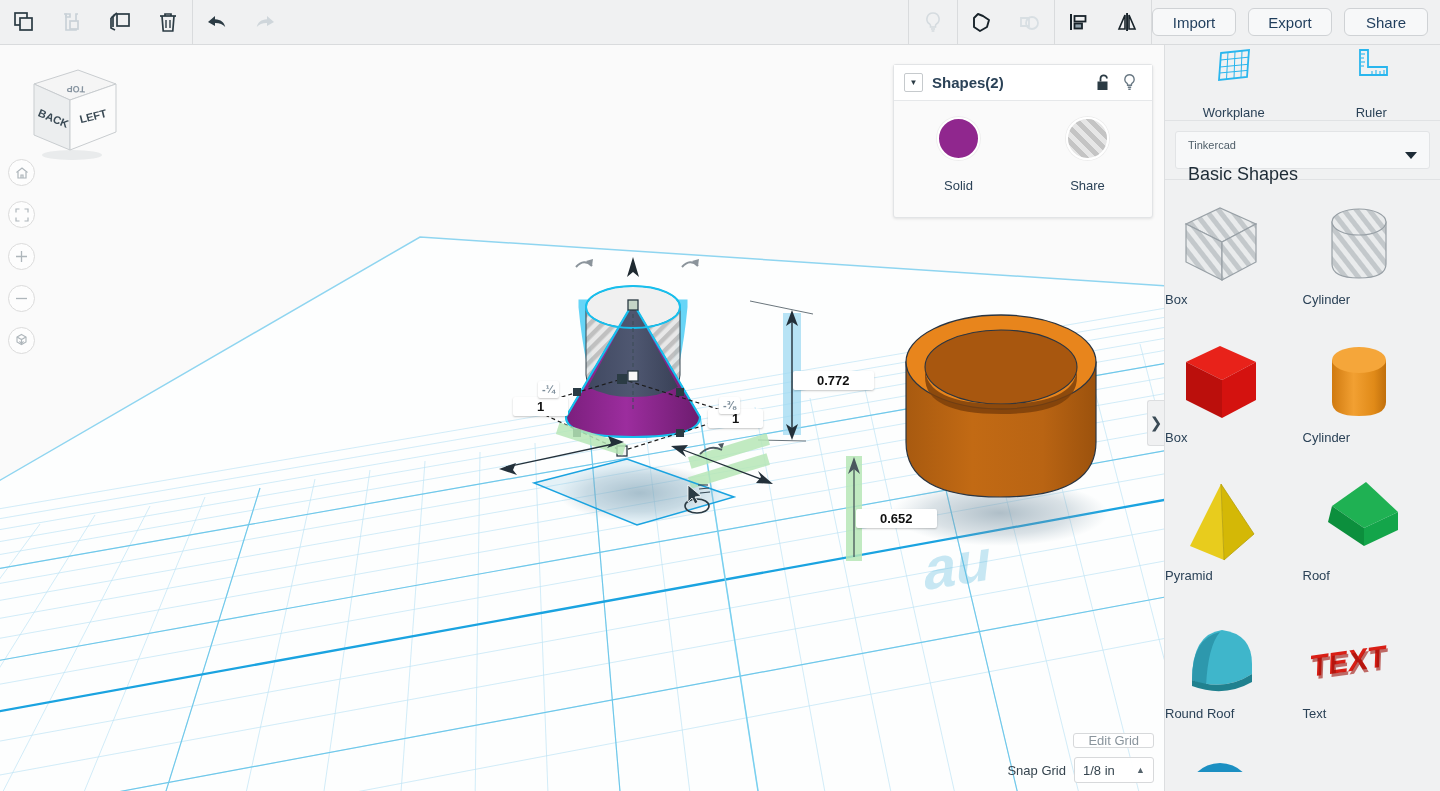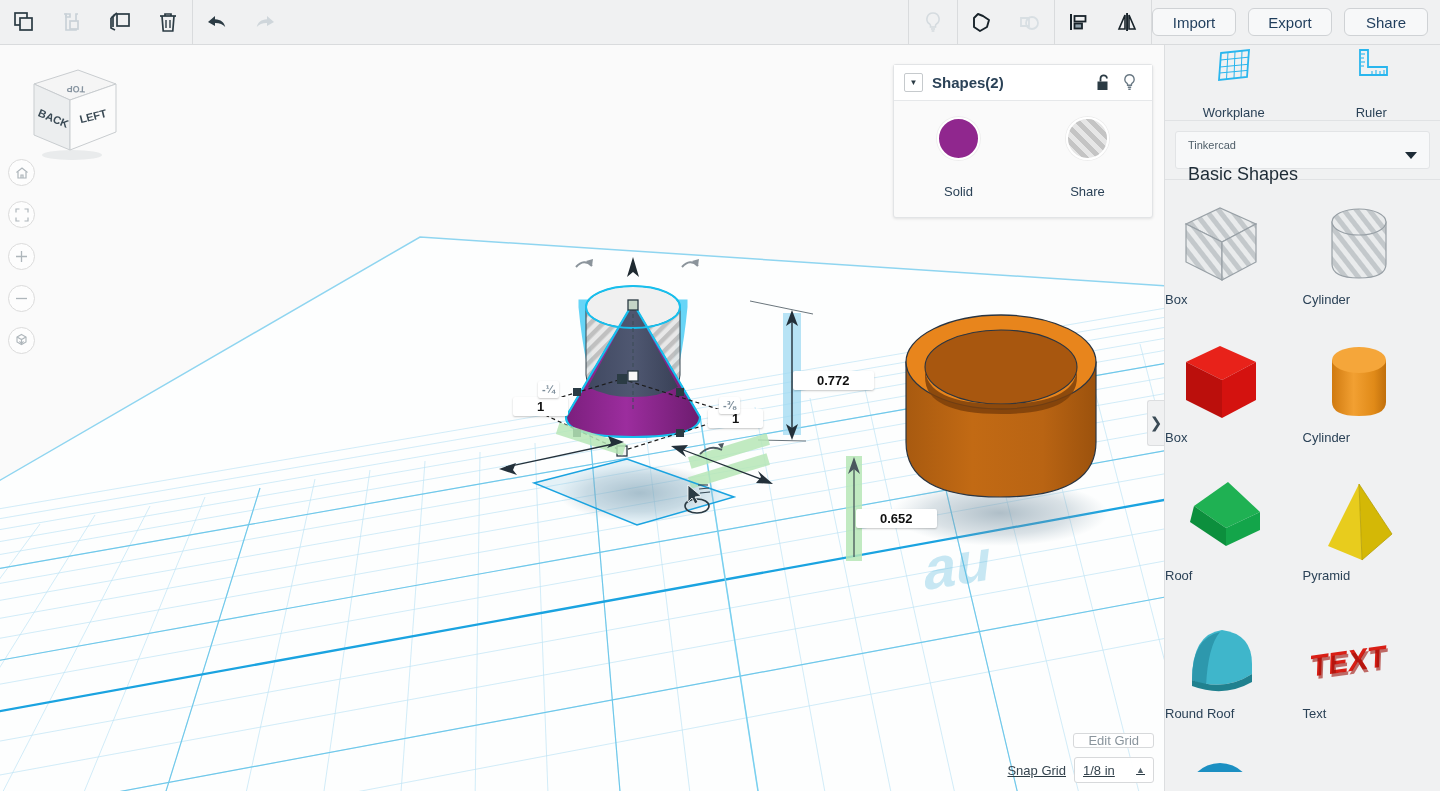--- a/index.html
+++ b/index.html
@@ -94,21 +94,21 @@
     float: right;
     height: 15px; padding: 0 14px;
     border: 1px solid #d7d9db; border-radius: 3px;
     background: rgba(255,255,255,0.92);
     font-size: 13px; color: #8a959d;
     display: flex; align-items: center; justify-content: center;
     cursor: pointer;
   }
   #snaprow {
     clear: both; float: right; margin-top: 9px;
-    display: flex; align-items: center; text-decoration: underline;
+    display: flex; align-items: center;
   }
   #snaplabel { font-size: 13px; color: #35444e; margin-right: 8px; }
   #snapselect {
     height: 25px; width: 80px; padding: 12px 8px;
     border: 1px solid #d7d9db; border-radius: 3px;
     background: rgba(255,255,255,0.95);
     font-size: 13px; color: #35444e;
     display: flex; align-items: center; justify-content: space-between;
     cursor: pointer;
   }
@@ -137,21 +137,21 @@
   }
   #sp-title { font-size: 15px; font-weight: bold; color: #2b4257; flex: 1 1 auto; }
   .sp-icon { width: 26px; height: 26px; display: flex; align-items: center; justify-content: center; cursor: pointer; }
   #sp-body { display: flex; padding-top: 16px; }
   .sp-swatch-cell { width: 50%; display: flex; flex-direction: column; align-items: center; cursor: pointer; }
   .sp-swatch {
     width: 43px; height: 43px; border-radius: 50%;
     border: 2px solid #fff;
     box-shadow: 0 0 0 1px rgba(0,0,0,0.05);
   }
-  .sp-label { font-size: 13px; color: #2b4257; margin-top: 24px; }
+  .sp-label { font-size: 13px; color: #2b4257; margin-top: 18px; }
 
   
   #sidebar {
     position: absolute; right: 0; top: 45px;
     width: 276px; height: 746px;
     background: #f0f1f2;
     border-left: 1px solid #dcdee0;
     overflow: hidden;
   }
   #sb-tools { height: 76px; display: flex; border-bottom: 1px solid #e0e2e4; background:#f0f1f2; }
@@ -695,42 +695,42 @@
             <path d="M26,24 L26,66 Q26,80 53,80 Q80,80 80,66 L80,24 Z" fill="url(#og)"></path>
             <ellipse cx="53" cy="24" rx="27" ry="13" fill="#f5a63a"></ellipse>
           </svg>
         </div>
         <div class="name">Cylinder</div>
       </div>
 
       <div class="sb-item">
         <div class="thumb">
           <svg width="104" height="92" viewBox="0 0 104 92">
+            <polygon points="53,10 22,72 56,86" fill="#e8cc1d"></polygon>
+            <polygon points="53,10 56,86 86,60" fill="#d4b806"></polygon>
+            <polygon points="53,10 86,60 56,86" fill="none" stroke="#b5a007" stroke-width="0.8"></polygon>
+          </svg>
+        </div>
+        <div class="name">Pyramid</div>
+      </div>
+
+      <div class="sb-item">
+        <div class="thumb">
+          <svg width="104" height="92" viewBox="0 0 104 92">
             <polygon points="60,8 92,38 58,54 26,32" fill="#1fb153"></polygon>
             <polygon points="26,32 58,54 58,72 22,48" fill="#0c8f3d"></polygon>
             <polygon points="58,54 92,38 92,56 58,72" fill="#13a54a"></polygon>
           </svg>
         </div>
         <div class="name">Roof</div>
       </div>
 
       <div class="sb-item">
         <div class="thumb">
           <svg width="104" height="92" viewBox="0 0 104 92">
-            <polygon points="53,10 22,72 56,86" fill="#e8cc1d"></polygon>
-            <polygon points="53,10 56,86 86,60" fill="#d4b806"></polygon>
-            <polygon points="53,10 86,60 56,86" fill="none" stroke="#b5a007" stroke-width="0.8"></polygon>
-          </svg>
-        </div>
-        <div class="name">Pyramid</div>
-      </div>
-
-      <div class="sb-item">
-        <div class="thumb">
-          <svg width="104" height="92" viewBox="0 0 104 92">
             <path d="M24,68 Q24,22 54,18 Q84,22 84,52 L84,62 Q56,80 24,68 Z" fill="#3fb6cb"></path>
             <path d="M24,68 Q24,26 52,20 Q40,34 38,74 Z" fill="#2d98ad"></path>
             <path d="M24,68 Q56,80 84,62 L84,70 Q56,86 24,74 Z" fill="#20818f"></path>
           </svg>
         </div>
         <div class="name">Round Roof</div>
       </div>
 
       <div class="sb-item">
         <div class="thumb">

